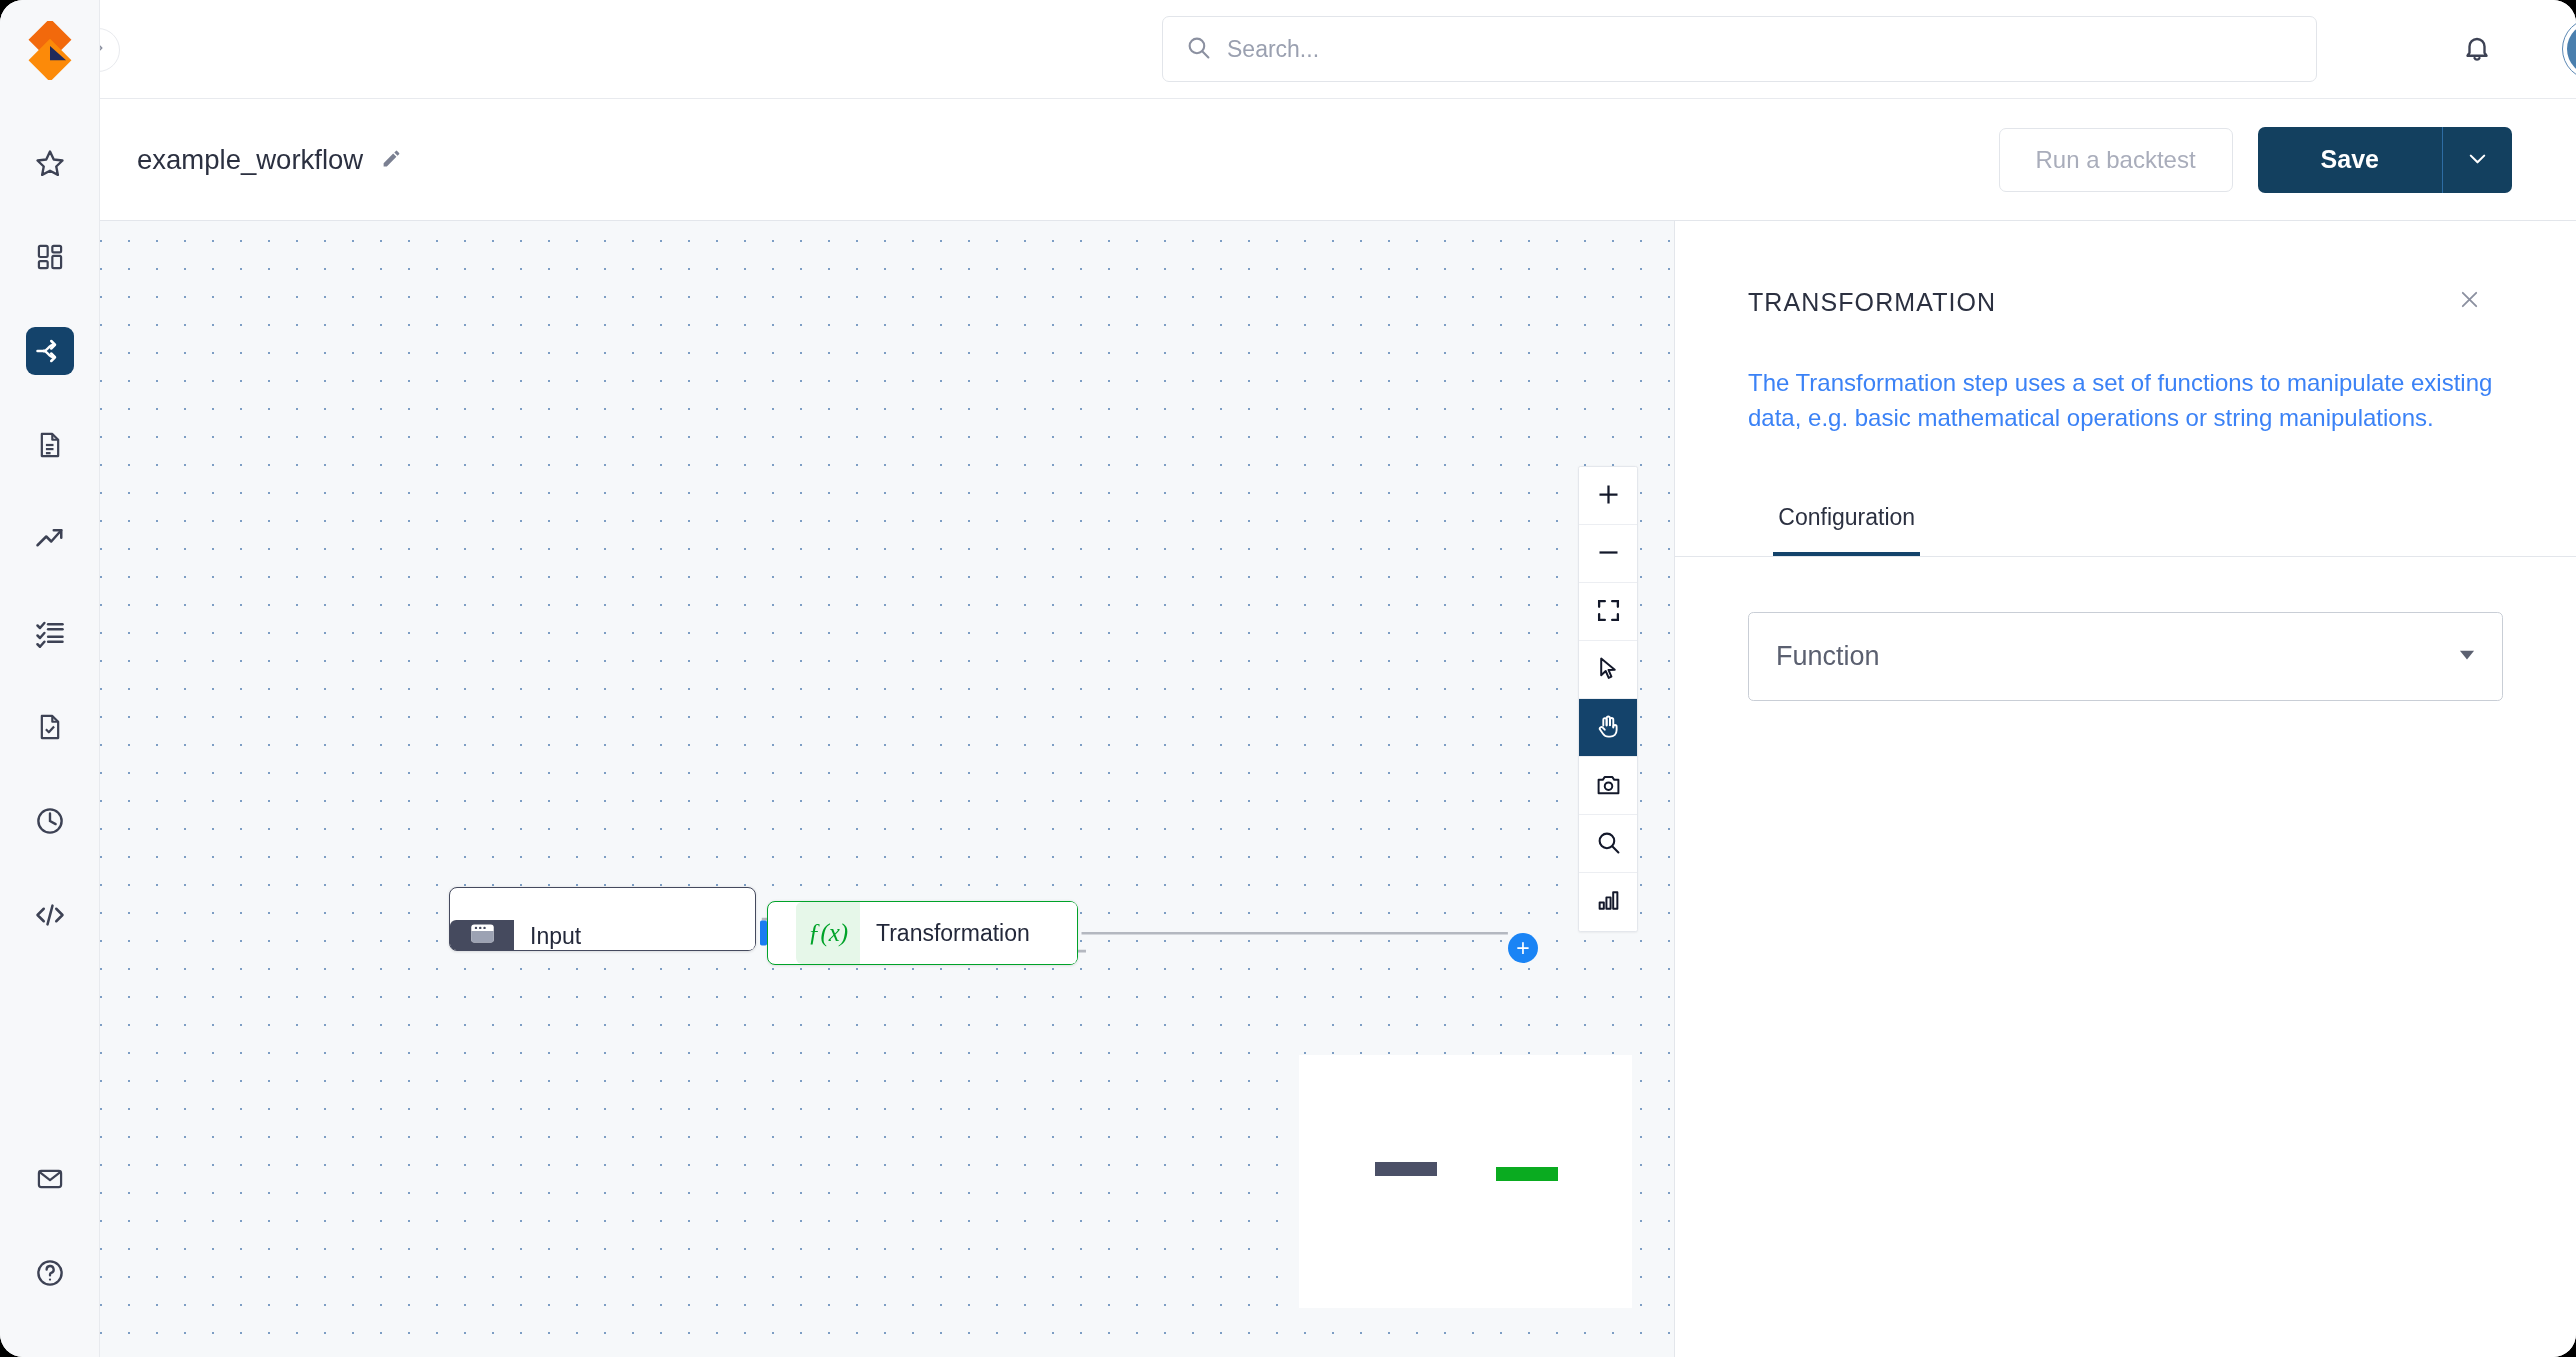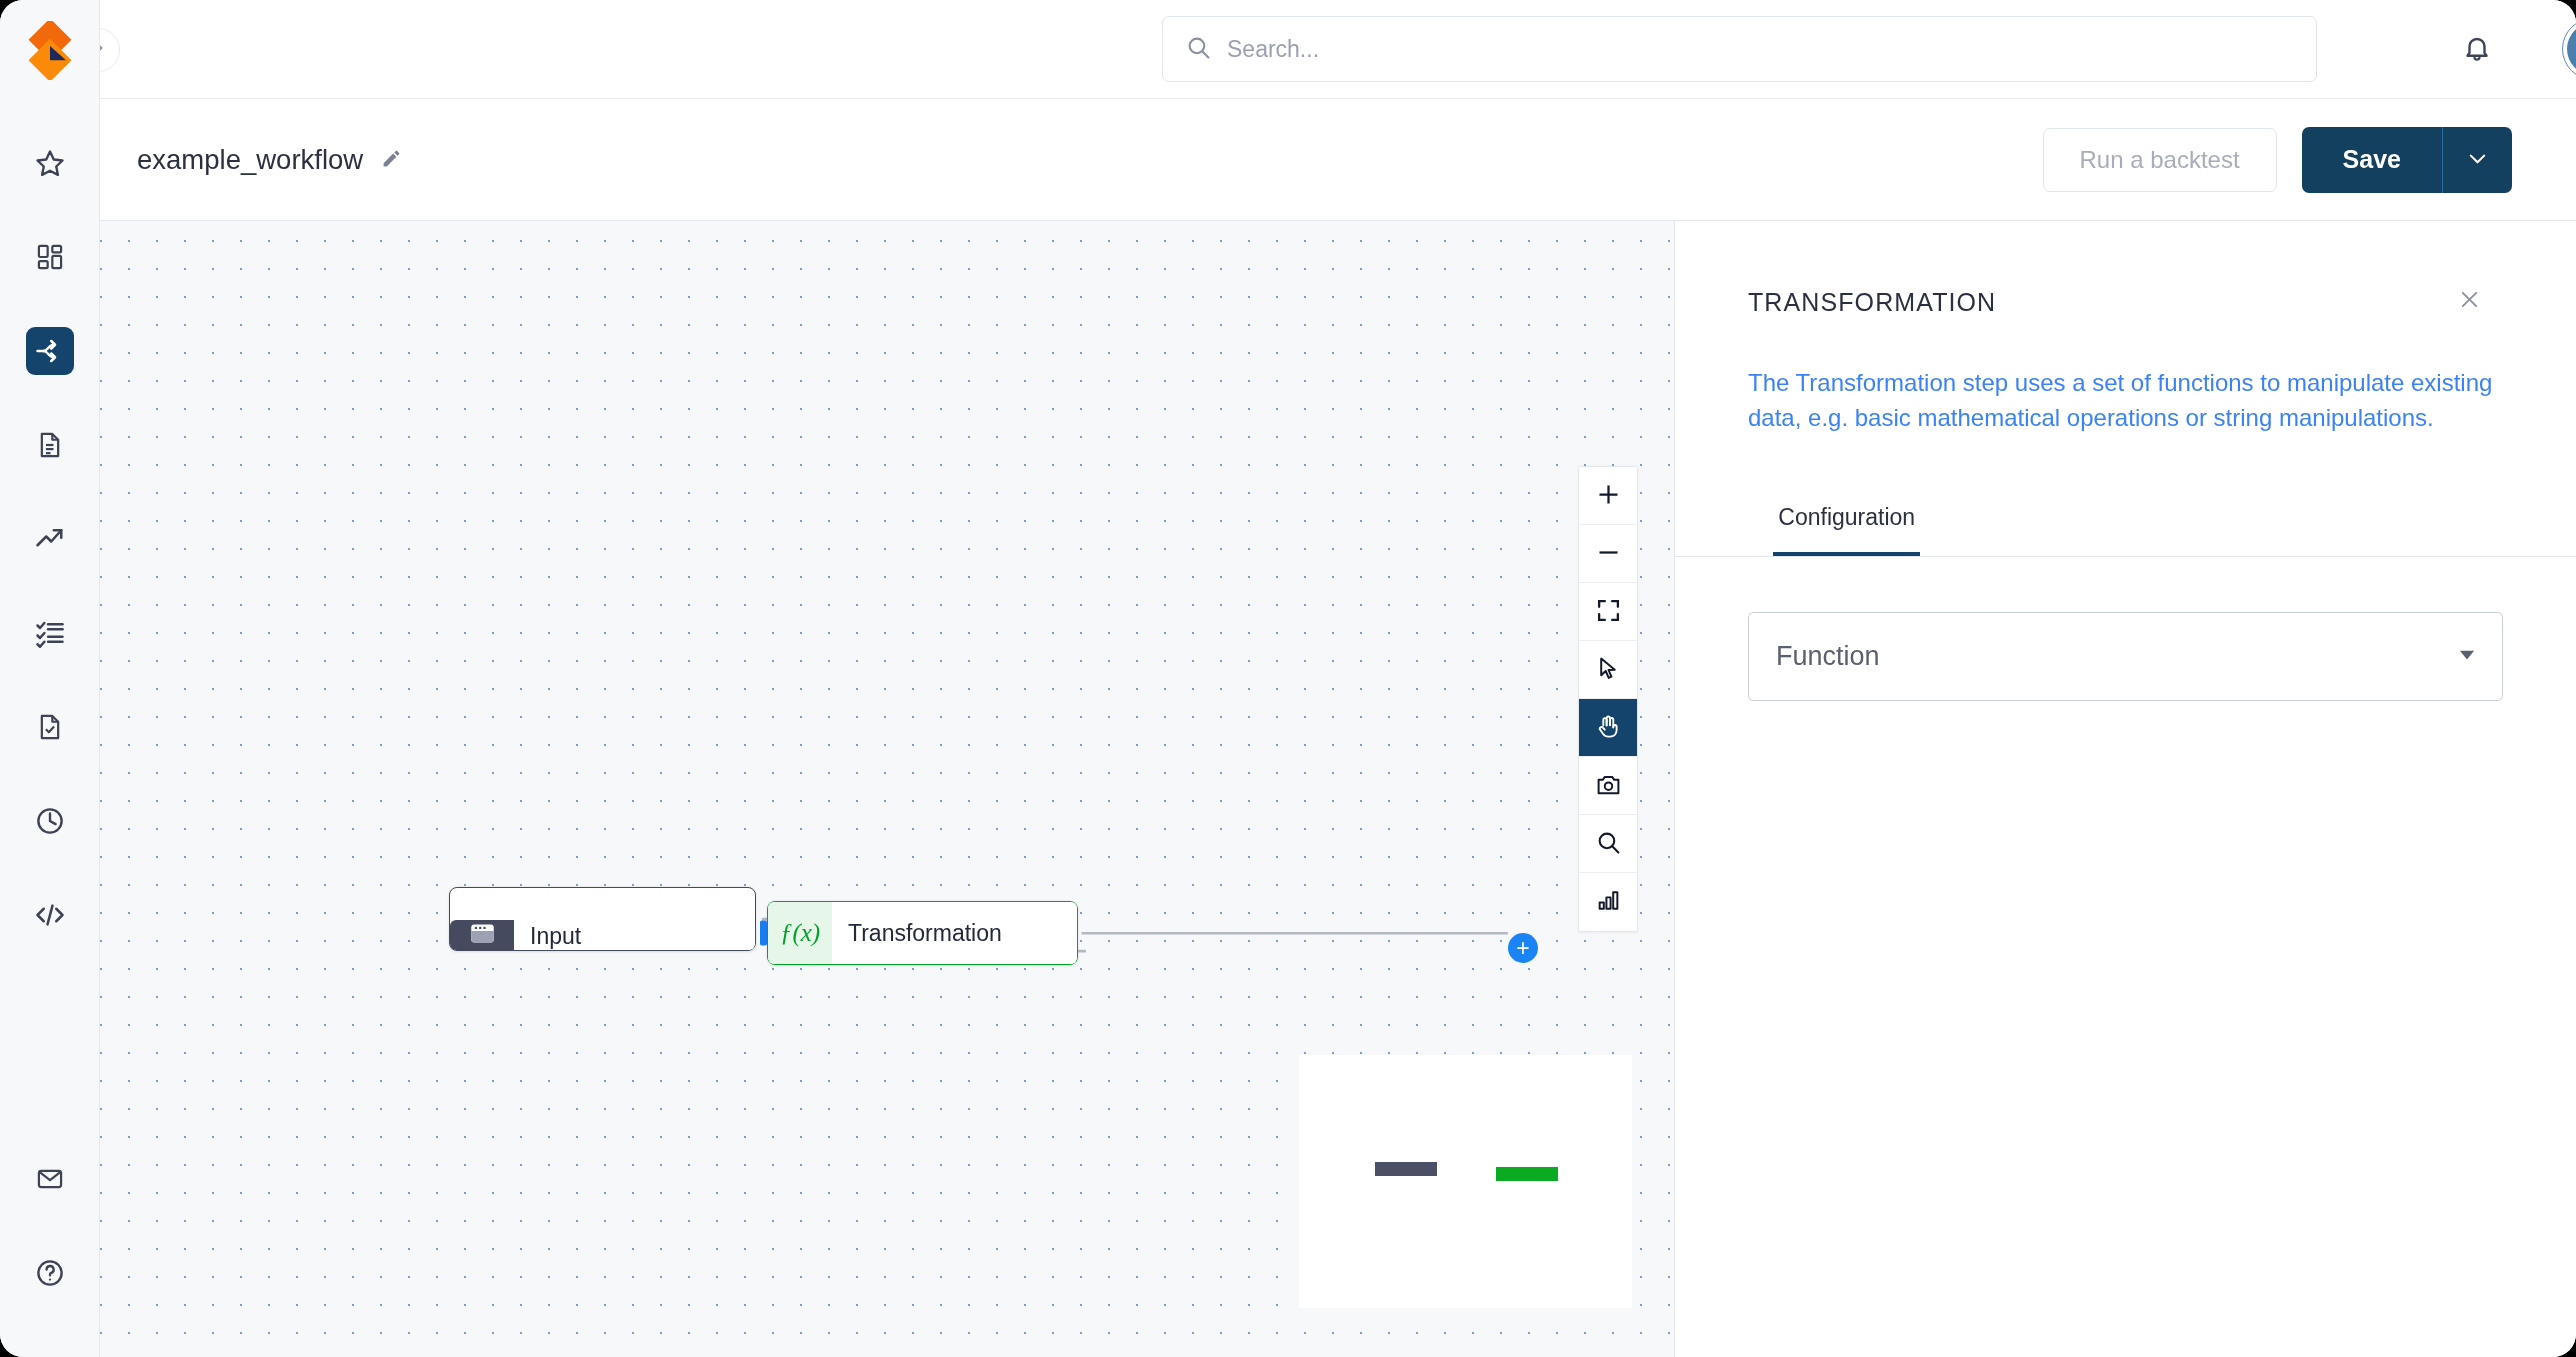--- a/index.html
+++ b/index.html
@@ -122,21 +122,21 @@
     font-family: "Liberation Sans", sans-serif;
     display: flex; align-items: center;
   }
   .save-group {
     height: 66px; display: flex; align-items: stretch;
     background: #13405f; border-radius: 7px; overflow: hidden;
     cursor: pointer;
   }
   .save-main {
     display: flex; align-items: center; justify-content: center;
-    padding: 0 41px; color: #fff; font-size: 25px; font-weight: bold;
+    padding: 0 63px; color: #fff; font-size: 25px; font-weight: bold;
     border-right: 1.8px solid #2d6ca3;
   }
   .save-caret {
     display: flex; align-items: center; justify-content: center;
     width: 69px; color: #fff;
   }
 
   
   .canvas {
     position: absolute; left: 100px; top: 220px; right: 902px; bottom: 0;
@@ -177,21 +177,21 @@
   .node-transform {
     left: 667px; top: 681px; width: 311px;
     border: 1.8px solid #00a329;
     box-shadow: 0 0.9px 2.7px rgba(0,0,0,.10);
   }
   .node-transform .node-icon {
     width: 64px; background: #e6f7e9;
     border-radius: 6.2px 0 0 6.2px;
     display: flex; align-items: center; justify-content: center;
     color: #00a329; font-size: 25px;
-    font-family: "Liberation Serif", serif; font-style: italic;
+    font-family: "Liberation Serif", serif; font-style: italic; margin-left: 28px;
   }
   .node-transform .node-label {
     flex: 1; display: flex; align-items: center;
     padding-left: 16px; font-size: 23px; color: #23283a;
     background: #fff; border-radius: 0 6.2px 6.2px 0;
   }
   .handle-in {
     position: absolute; left: -8px; top: 50%; transform: translateY(-50%);
     width: 7px; height: 25px; background: #1a7cf0; border-radius: 1.8px;
   }

